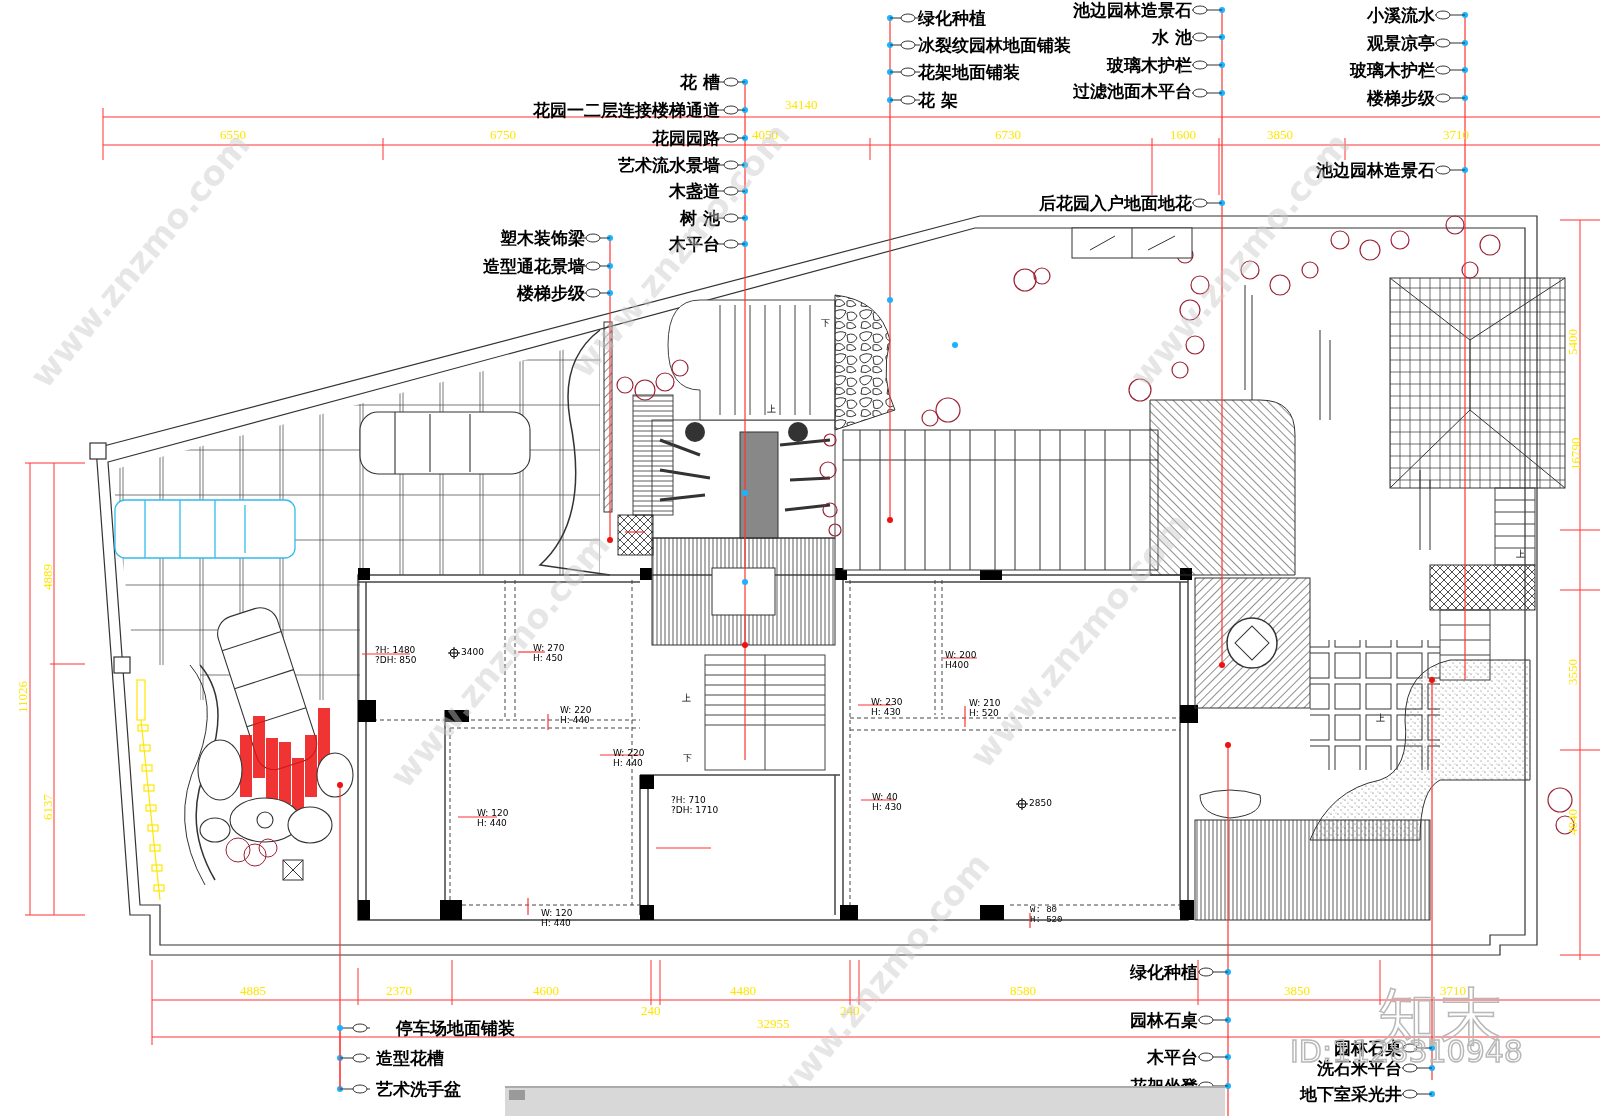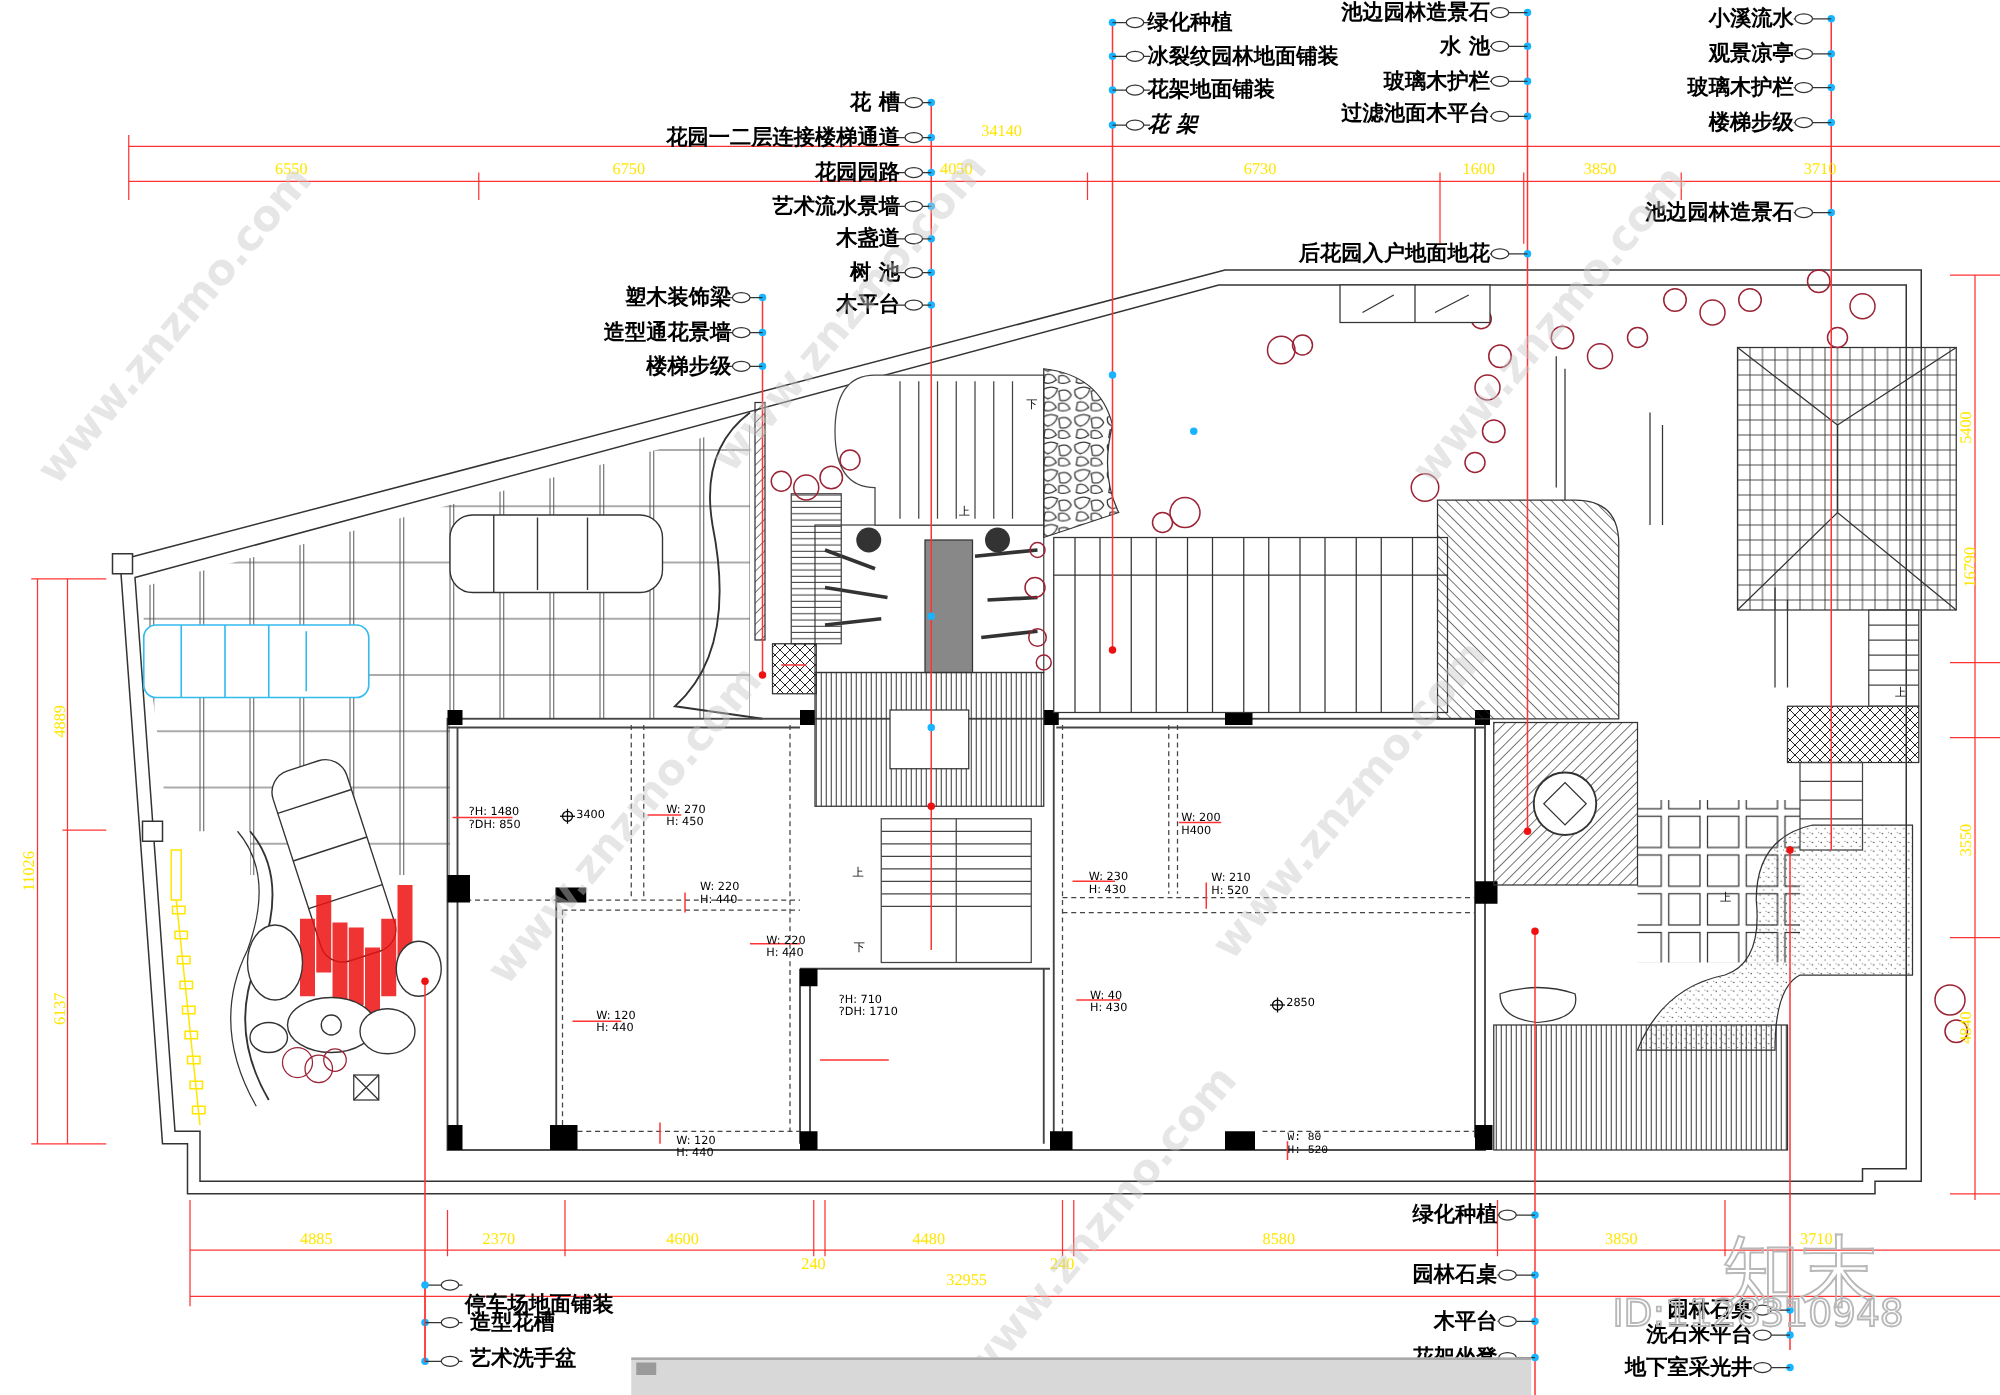--- a/index.html
+++ b/index.html
@@ -503,37 +503,37 @@
 <div class="lbl r" style="right:880px;top:208px;">树 池</div>
 <div class="lbl r" style="right:880px;top:234px;">木平台</div>
 
 <div class="lbl r" style="right:1015px;top:228px;">塑木装饰梁</div>
 <div class="lbl r" style="right:1015px;top:256px;">造型通花景墙</div>
 <div class="lbl r" style="right:1015px;top:283px;">楼梯步级</div>
 
 <div class="lbl" style="left:918px;top:8px;">绿化种植</div>
 <div class="lbl" style="left:918px;top:35px;">冰裂纹园林地面铺装</div>
 <div class="lbl" style="left:918px;top:62px;">花架地面铺装</div>
-<div class="lbl" style="left:918px;top:90px;font-style:italic;">花 架</div>
+<div class="lbl" style="left:918px;top:90px;">花 架</div>
 
 <div class="lbl r" style="right:408px;top:0px;">池边园林造景石</div>
 <div class="lbl r" style="right:408px;top:27px;">水 池</div>
 <div class="lbl r" style="right:408px;top:55px;">玻璃木护栏</div>
 <div class="lbl r" style="right:408px;top:83px;font-family:Liberation Mono, monospace;">过滤池面木平台</div>
 <div class="lbl r" style="right:408px;top:193px;">后花园入户地面地花</div>
 
 <div class="lbl r" style="right:165px;top:5px;">小溪流水</div>
 <div class="lbl r" style="right:165px;top:33px;">观景凉亭</div>
 <div class="lbl r" style="right:165px;top:60px;">玻璃木护栏</div>
 <div class="lbl r" style="right:165px;top:88px;">楼梯步级</div>
 <div class="lbl r" style="right:165px;top:160px;">池边园林造景石</div>
 
-<div class="lbl" style="left:372px;top:1018px;margin-top:16px;">停车场地面铺装</div>
+<div class="lbl" style="left:396px;top:1018px;">停车场地面铺装</div>
 <div class="lbl" style="left:376px;top:1048px;">造型花槽</div>
-<div class="lbl" style="left:376px;top:1079px;font-family:Liberation Mono, monospace;">艺术洗手盆</div>
+<div class="lbl" style="left:376px;top:1079px;">艺术洗手盆</div>
 
 <div class="lbl r" style="right:402px;top:962px;">绿化种植</div>
 <div class="lbl r" style="right:402px;top:1010px;">园林石桌</div>
 <div class="lbl r" style="right:402px;top:1047px;">木平台</div>
 <div class="lbl r" style="right:402px;top:1076px;">花架坐凳</div>
 <div class="lbl r" style="right:402px;top:1104px;">光照花架</div>
 
 <div class="lbl r" style="right:198px;top:1038px;">园林石桌</div>
 <div class="lbl r" style="right:198px;top:1058px;">洗石米平台</div>
 <div class="lbl r" style="right:198px;top:1084px;margin-left:28px;">地下室采光井</div>

